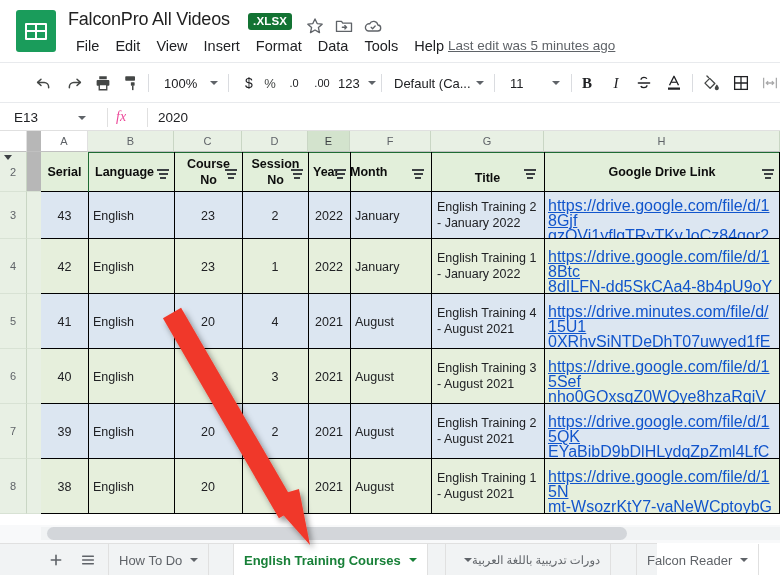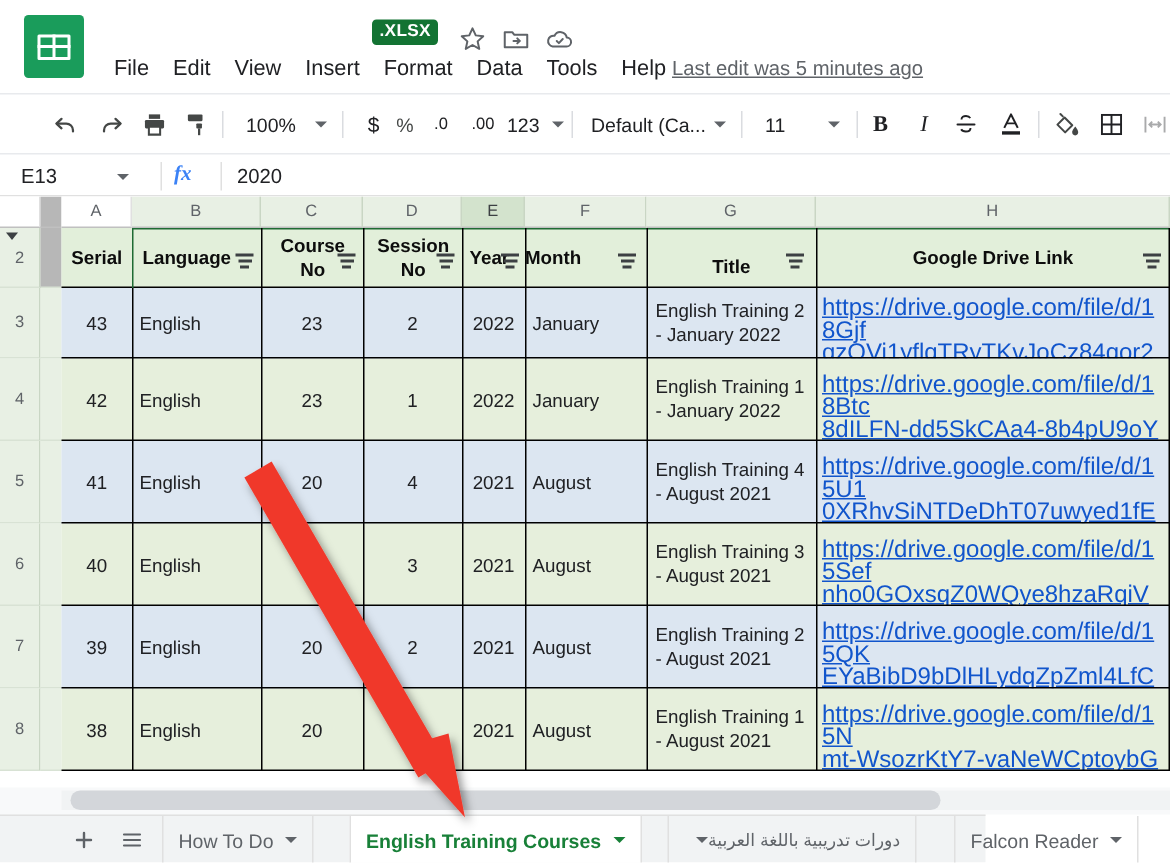--- a/index.html
+++ b/index.html
@@ -102,22 +102,22 @@
   }
   .namebox {
     position:absolute; left:0; top:0; width:105px; height:28px;
     display:flex; align-items:center; padding-left:14px; font-size:13.5px; color:#202124;
   }
   .namebox-caret { position:absolute; left:78px; top:13px; }
   .fb-sep { position:absolute; top:5px; width:1px; height:19px; background:#e0e0e0; }
   #fbsep1 { left:107px; }
   #fbsep2 { left:147px; }
   .fx {
-    position:absolute; left:116px; top:6px; font-size:14px; color:#3b82f6;
-    font-family:"Liberation Serif", serif; font-style:italic; font-weight:bold;
+    position:absolute; left:116px; top:6px; font-size:14px; color:#ec4899;
+    font-family:"Liberation Serif", serif; font-style:italic; font-weight:normal;
   }
   .formula-val {
     position:absolute; left:158px; top:0; height:28px; display:flex; align-items:center;
     font-size:13.5px; color:#202124;
   }
 
   
   .grid-wrap { position:absolute; left:0; top:131px; width:780px; height:394px; overflow:hidden; background:#fff; }
 
   .colhdr-row { position:absolute; left:0; top:0; height:21px; width:780px; }
@@ -210,20 +210,21 @@
 </style>
 </head>
 <body>
 
 <div id="app">
 
   <div class="titlebar">
     <div class="doc-icon">
       <div class="glyph"></div>
     </div>
+    <div class="doc-title">FalconPro All Videos</div>
     <div class="xlsx-badge">.XLSX</div>
 
     <div class="tb-icon" id="icon-star">
       <svg viewBox="0 0 24 24" fill="none" stroke="#5f6368" stroke-width="1.6">
         <path d="M12 3.5l2.6 5.6 6 .7-4.5 4.1 1.3 6-5.4-3.1-5.4 3.1 1.3-6-4.5-4.1 6-.7z" stroke-linejoin="round"></path>
       </svg>
     </div>
     <div class="tb-icon" id="icon-move">
       <svg viewBox="0 0 24 24" fill="none" stroke="#5f6368" stroke-width="1.6">
         <path d="M3 6.5h6l1.5 2H21v10H3z" stroke-linejoin="round"></path>
@@ -487,21 +488,21 @@
     <div class="cell band-blue" style="left:88px;  top:163px; width:86px;  height:55px;">English</div>
     <div class="cell band-blue center" style="left:174px; top:163px; width:68px;  height:55px;">20</div>
     <div class="cell band-blue center" style="left:242px; top:163px; width:66px;  height:55px;">4</div>
     <div class="cell band-blue center" style="left:308px; top:163px; width:42px;  height:55px;">2021</div>
     <div class="cell band-blue" style="left:350px; top:163px; width:81px;  height:55px;">August</div>
     <div class="cell band-blue wrap" style="left:431px; top:163px; width:113px; height:55px; padding-top:11px; padding-left:6px;">
       <div class="ln">English Training 4</div>
       <div class="ln">- August 2021</div>
     </div>
     <div class="cell band-blue link" style="left:544px; top:163px; width:236px; height:55px; padding-top:10px;">
-      <a>https://drive.google.com/file/d/15U1</a>
+      <a>https://drive.minutes.com/file/d/15U1</a>
       <a>0XRhvSiNTDeDhT07uwyed1fE2KTtN</a>
     </div>
 
     <div class="cell band-green center" style="left:41px;  top:218px; width:47px;  height:55px;">40</div>
     <div class="cell band-green" style="left:88px;  top:218px; width:86px;  height:55px;">English</div>
     <div class="cell band-green center" style="left:174px; top:218px; width:68px;  height:55px;">20</div>
     <div class="cell band-green center" style="left:242px; top:218px; width:66px;  height:55px;">3</div>
     <div class="cell band-green center" style="left:308px; top:218px; width:42px;  height:55px;">2021</div>
     <div class="cell band-green" style="left:350px; top:218px; width:81px;  height:55px;">August</div>
     <div class="cell band-green wrap" style="left:431px; top:218px; width:113px; height:55px; padding-top:11px; padding-left:6px;">

